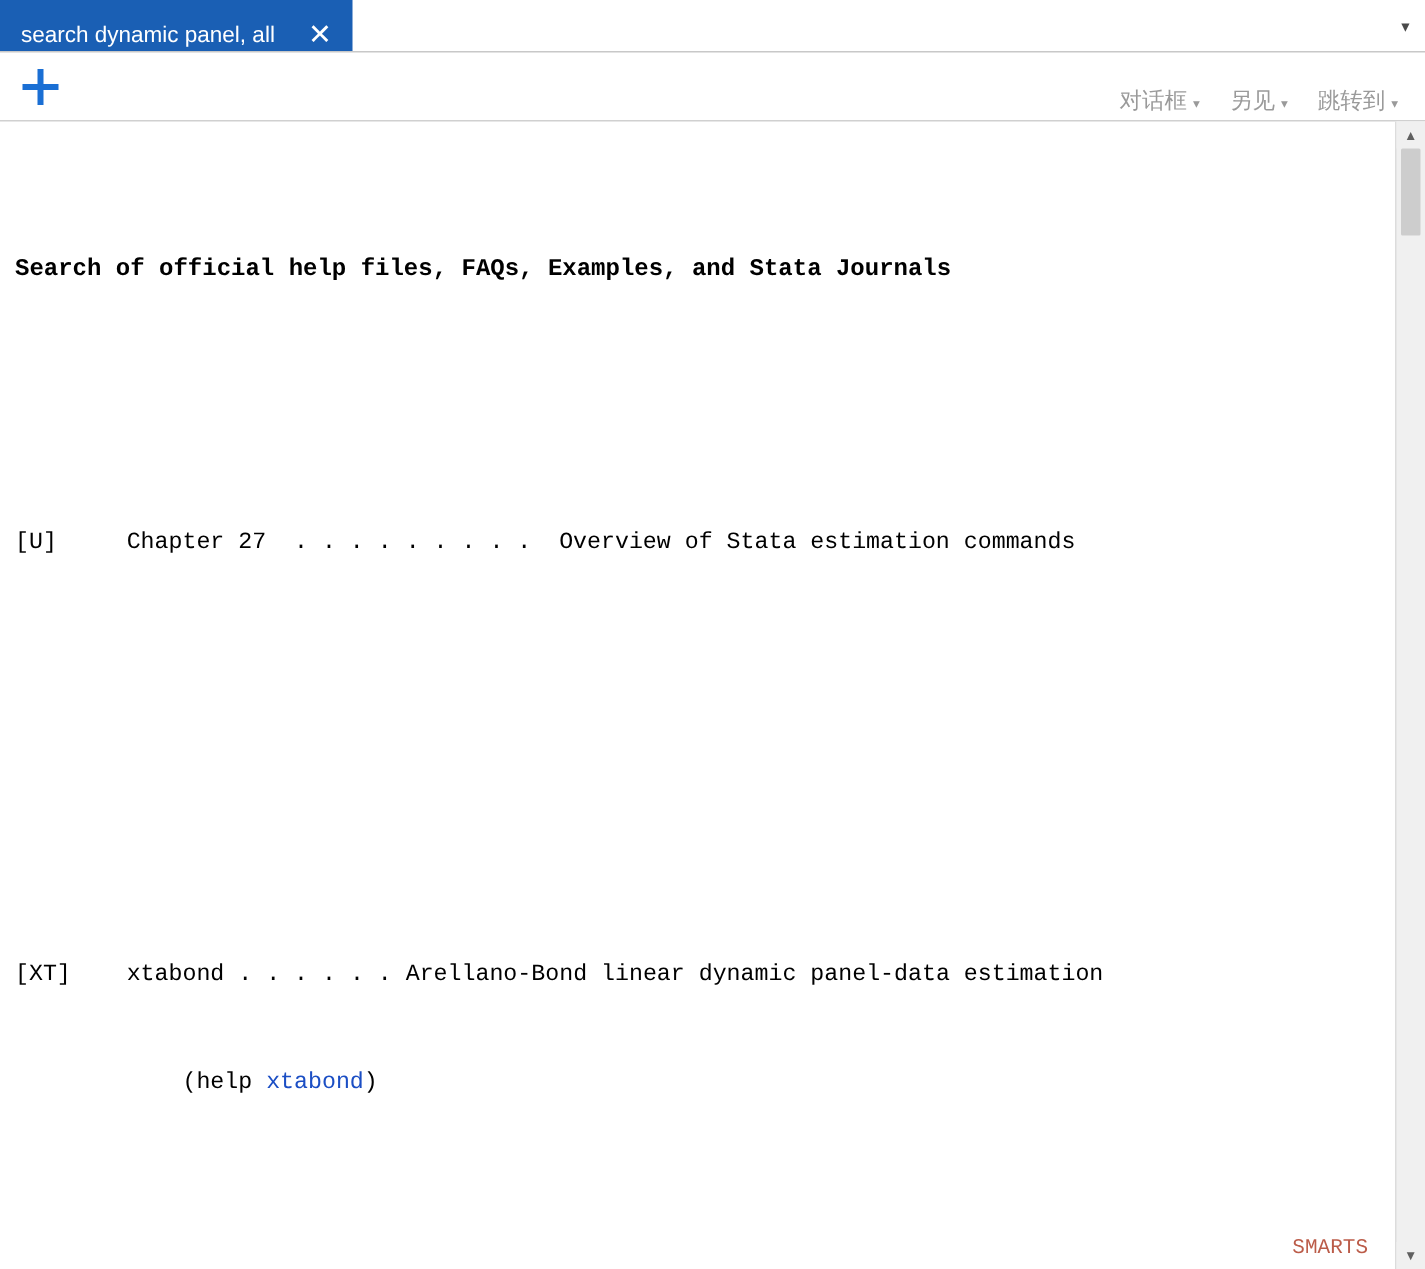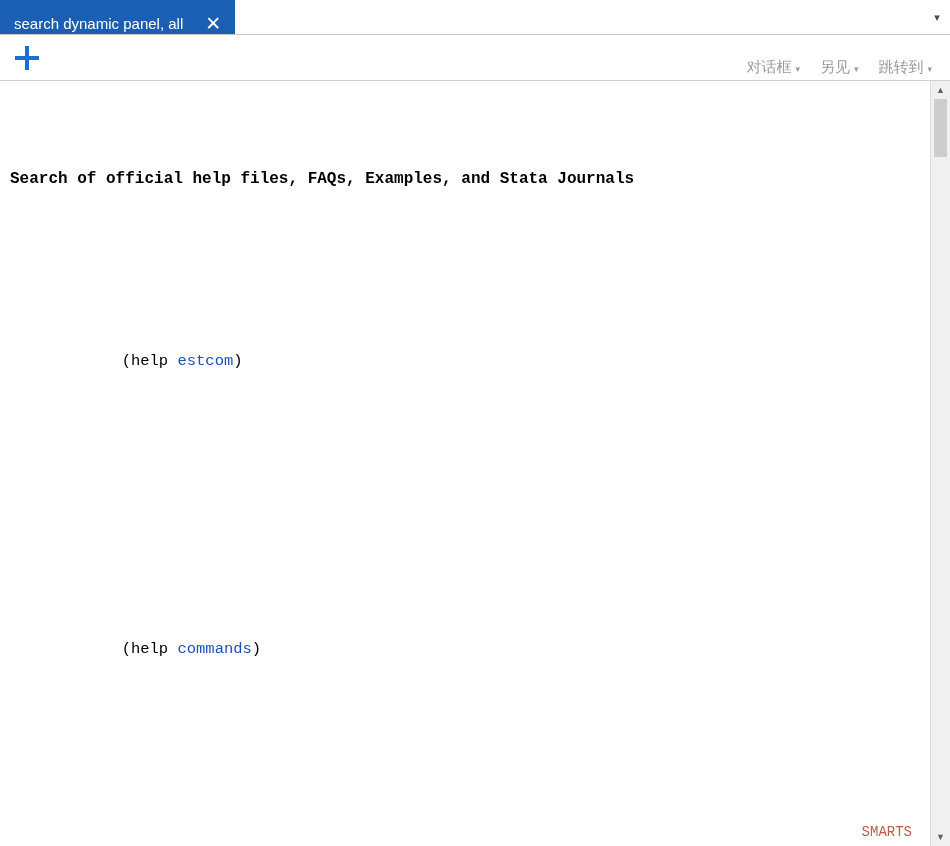--- a/index.html
+++ b/index.html
@@ -218,27 +218,28 @@
     </div>
   </div>
 
   <div class="content-wrap">
     <div class="content">
 
       <div class="title-line">Search of official help files, FAQs, Examples, and Stata Journals</div>
 
       
       <div class="entry">
-        <span class="ln">            <span>(help </span><span class="lnk">estcom</span><span>)</span></span>
+        <span class="ln"><span>[U]</span><span>     </span><span>Chapter 27  . . . . . . . . .  Overview of Stata estimation commands</span></span>
       </div>
       <div class="blank"></div>
 
       
       <div class="entry">
-        <span class="ln">            <span>(help </span><span class="lnk">commands</span><span>)</span></span>
+        <span class="ln"><span>[XT]</span><span>    </span><span>xtabond . . . . . . Arellano-Bond linear dynamic panel-data estimation</span></span>
+        <span class="ln">            <span>(help </span><span class="lnk">xtabond</span><span>)</span></span>
       </div>
       
 
       
       
       
 
       
       
       

